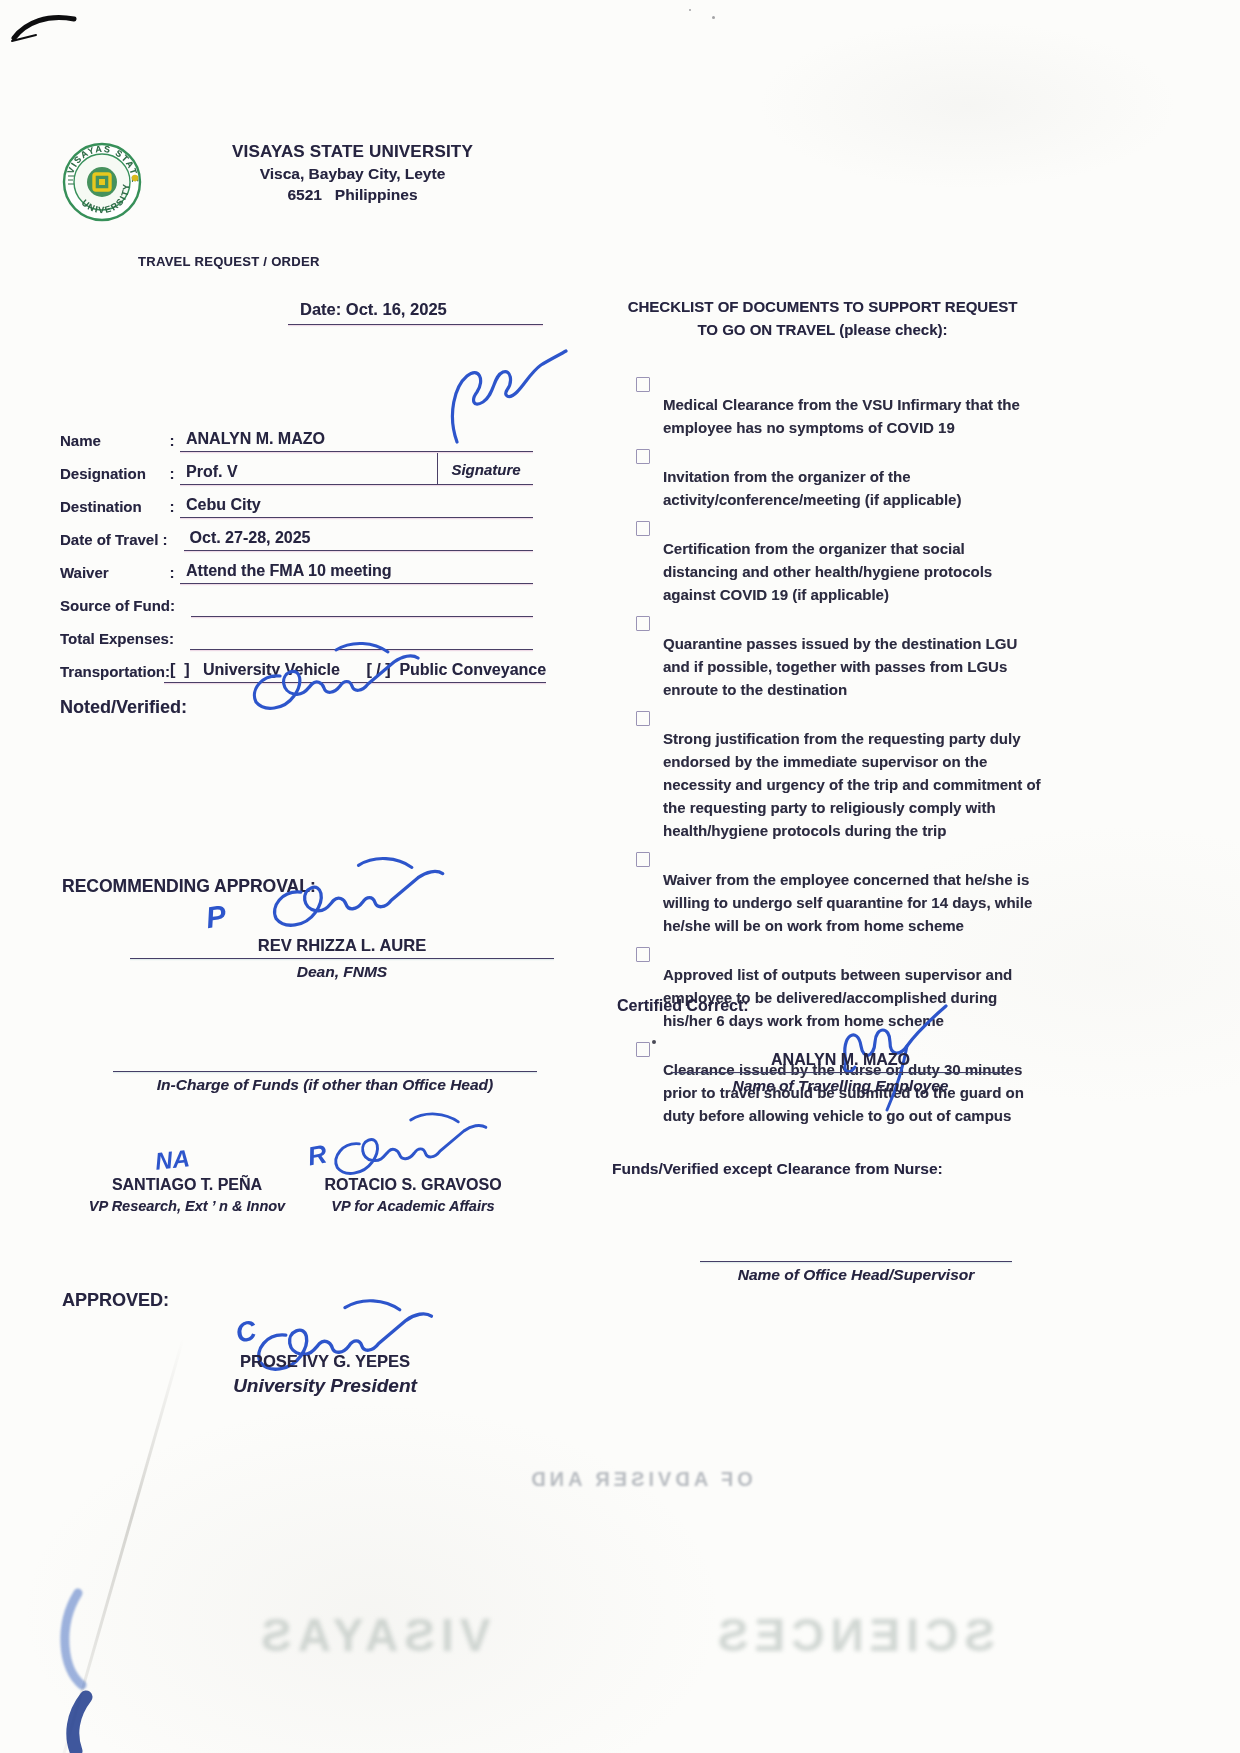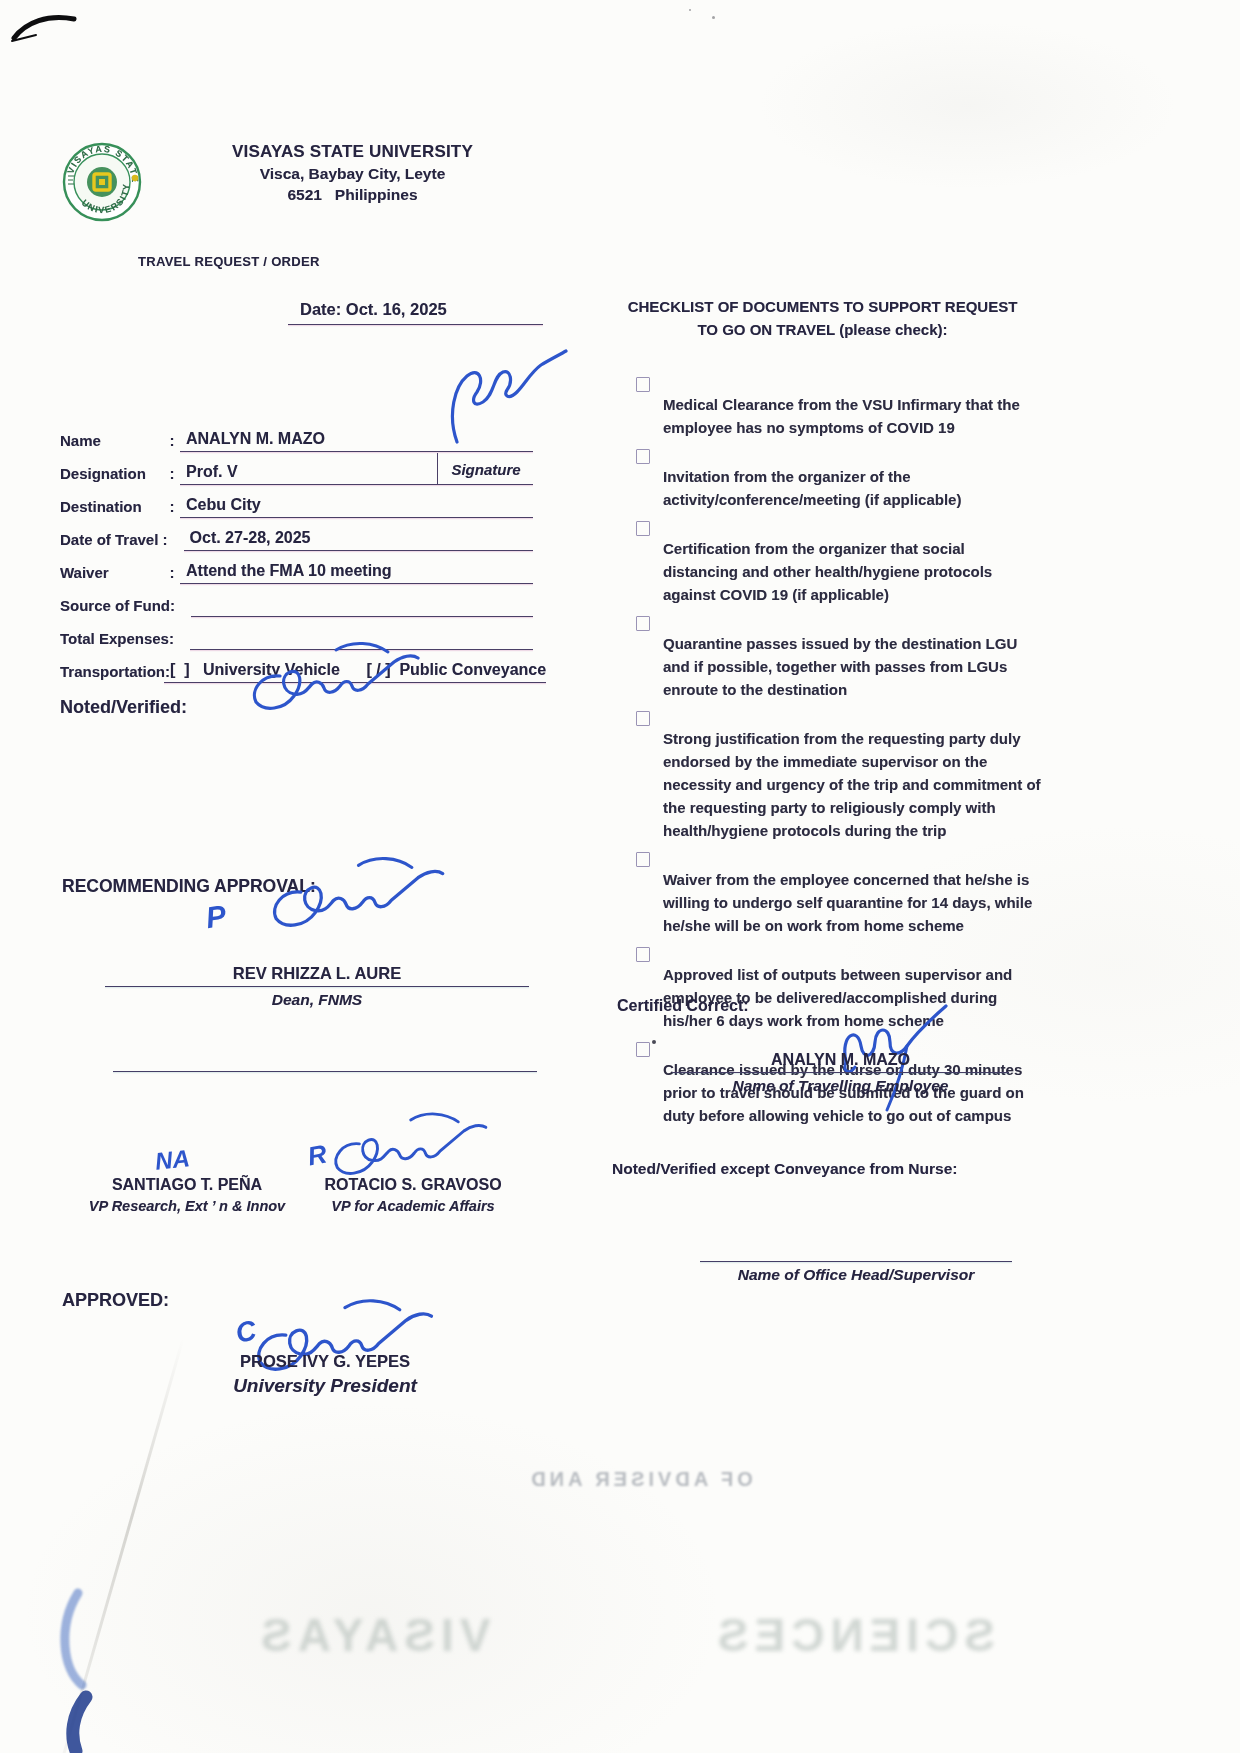--- a/index.html
+++ b/index.html
@@ -152,28 +152,29 @@
     <path d="M88,14 C104,4 126,6 140,16" stroke-width="3"></path>
     <path d="M32,40 C14,38 2,54 8,66 C16,76 36,74 46,60 C56,46 52,32 42,36 C32,40 34,56 46,58 C56,60 60,52 64,48 C68,44 74,46 76,52 C78,58 86,58 92,50 C96,44 102,44 104,50 C106,56 114,56 120,48 L146,26 C154,20 164,18 170,22" stroke-width="3.2"></path>
   </svg>
 
   <div class="abs h2" style="left:62px;top:876px;">RECOMMENDING APPROVAL:</div>
   <svg class="abs sig" style="left:268px;top:850px;" width="185" height="80" viewBox="0 0 180 76">
     <path d="M88,14 C104,4 126,6 140,16" stroke-width="3"></path>
     <path d="M32,40 C14,38 2,54 8,66 C16,76 36,74 46,60 C56,46 52,32 42,36 C32,40 34,56 46,58 C56,60 60,52 64,48 C68,44 74,46 76,52 C78,58 86,58 92,50 C96,44 102,44 104,50 C106,56 114,56 120,48 L146,26 C154,20 164,18 170,22" stroke-width="3.2"></path>
   </svg>
   <span class="hand" style="left:206px;top:900px;font-size:30px;transform:rotate(-8deg);">P</span>
-  <div class="abs signoff" style="left:105px;top:936px;width:424px;margin-top:28px;">
+  <div class="abs signoff" style="left:130px;top:936px;width:424px;">
     <div class="s-name">REV RHIZZA L. AURE</div>
     <div class="s-line"></div>
     <div class="s-role">Dean, FNMS</div>
   </div>
 
   <div class="abs signoff" style="left:113px;top:1068px;width:424px;">
     <div class="s-line"></div>
+    <div class="s-role">In-Charge of Funds (if other than Office Head)</div>
   </div>
 
   <span class="hand" style="left:155px;top:1146px;font-size:24px;transform:rotate(-6deg);">NA</span>
   <div class="abs signoff vp" style="left:82px;top:1176px;width:210px;">
     <div class="s-name">SANTIAGO T. PEÑA</div>
     <div class="s-role">VP Research, Ext ’ n &amp; Innov</div>
   </div>
   <svg class="abs sig" style="left:330px;top:1106px;" width="165" height="72" viewBox="0 0 180 76">
     <path d="M88,14 C104,4 126,6 140,16" stroke-width="3"></path>
     <path d="M32,40 C14,38 2,54 8,66 C16,76 36,74 46,60 C56,46 52,32 42,36 C32,40 34,56 46,58 C56,60 60,52 64,48 C68,44 74,46 76,52 C78,58 86,58 92,50 C96,44 102,44 104,50 C106,56 114,56 120,48 L146,26 C154,20 164,18 170,22" stroke-width="3.2"></path>
@@ -241,21 +242,21 @@
     <path d="M75,50 C70,78 62,98 55,114" stroke-width="3"></path>
     <path d="M14,66 C10,76 18,79 23,71" stroke-width="3"></path>
   </svg>
   <span class="dot" style="left:652px;top:1040px;"></span>
   <div class="abs signoff" style="left:672px;top:1051px;width:337px;">
     <div class="s-name" style="font-size:16px;">ANALYN M. MAZO</div>
     <div class="s-line"></div>
     <div class="s-role">Name of Travelling Employee</div>
   </div>
 
-  <div class="abs" style="left:612px;top:1160px;font-size:15.5px;font-weight:700;">Noted/Verified except Conveyance from Nurse:</div>
+  <div class="abs" style="left:612px;top:1160px;font-size:15.5px;font-weight:700;">Funds/Verified except Clearance from Nurse:</div>
   <div class="abs signoff" style="left:700px;top:1258px;width:312px;">
     <div class="s-line"></div>
     <div class="s-role">Name of Office Head/Supervisor</div>
   </div>
 
   <div class="abs crease"></div>
   <svg class="abs" style="left:52px;top:1585px;" width="60" height="168" viewBox="0 0 60 168">
     <path d="M26,8 C6,40 10,84 30,100" fill="none" stroke="rgba(78,116,196,.55)" stroke-width="9" stroke-linecap="round" filter="blur(1px)"></path>
     <path d="M34,112 C20,130 18,150 24,166" fill="none" stroke="#1d3a8c" stroke-width="13" stroke-linecap="round" opacity=".85"></path>
   </svg>

